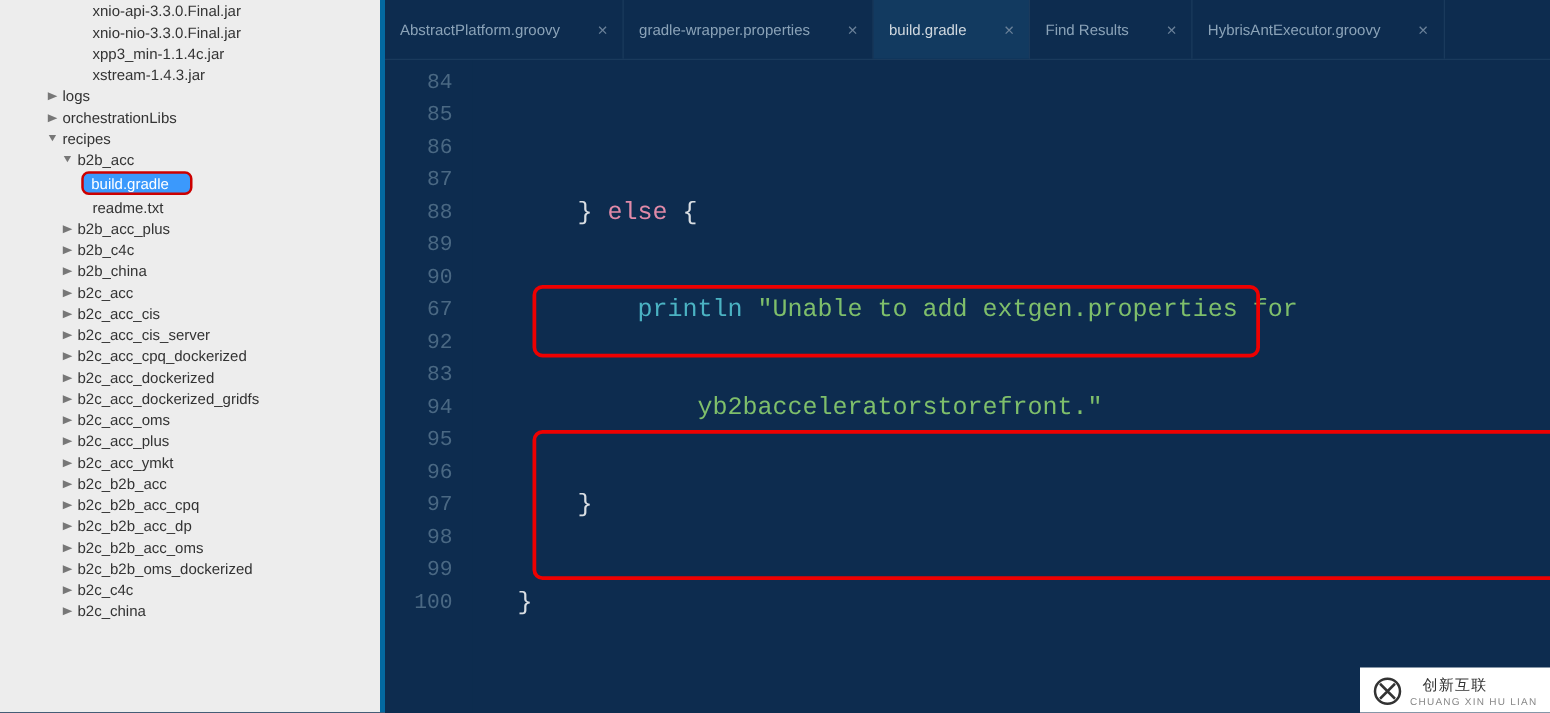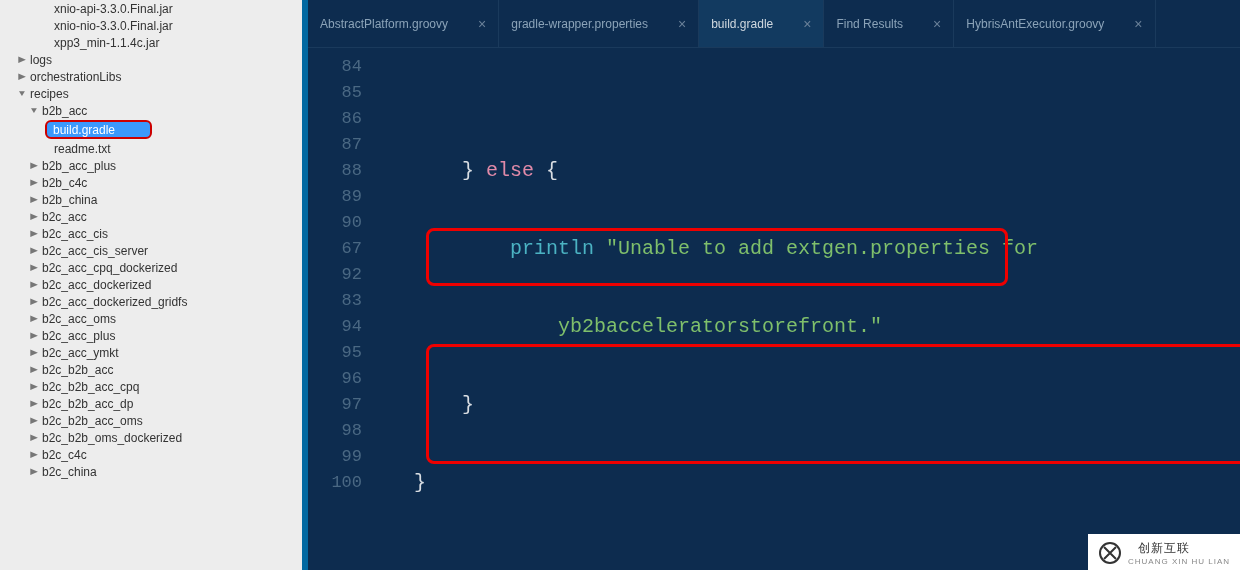--- a/index.html
+++ b/index.html
@@ -1,17 +1,17 @@
 <!DOCTYPE html>
 <html><head>
 <meta charset="utf-8">
 <style>
 * { margin: 0; padding: 0; box-sizing: border-box; }
 body { font-family: "Segoe UI", Tahoma, sans-serif; background: #0d2c4f; width: 1240px; height: 570px; overflow: hidden; display: flex; }
-.sidebar { width: 308px; height: 570px; background: #ededed; overflow-y: hidden; border-right: 6px solid #0369a1; font-size: 12px; color: #333; padding-top: 0; }
+.sidebar { width: 308px; height: 570px; background: #ededed; overflow-y: hidden; border-right: 4px solid #0369a1; font-size: 12px; color: #333; padding-top: 0; padding-left: 20px; }
 .tree-item { display: flex; align-items: center; height: 17px; padding-left: 0; cursor: pointer; white-space: nowrap; }
 .tree-item.selected { background: #3b99fc; color: #fff; border: 2px solid #c00; border-radius: 6px; margin: 1px 150px 1px 45px; height: 19px; padding-left: 4px; }
 .tree-indent { display: inline-block; }
 .tree-caret { width: 12px; display: inline-block; text-align: center; color: #777; font-size: 10px; transform: scaleY(0.85); }
 .tree-label { padding-left: 2px; }
 .main { flex: 1; display: flex; flex-direction: column; background: #0d2c4f; }
 .tabs { height: 48px; background: #0d2c4f; display: flex; align-items: stretch; border-bottom: 1px solid #1a3a5c; }
 .tab { display: flex; align-items: center; padding: 0 12px; font-size: 12px; color: #8ba3b8; gap: 30px; cursor: pointer; border-right: 1px solid #1a3a5c; }
 .tab.active { background: #123a60; color: #d0d8df; }
 .tab-close { color: #6a8199; font-size: 14px; cursor: pointer; }
@@ -44,20 +44,25 @@
       <span class="tree-indent" style="width: 40px;"></span>
       <span class="tree-caret"></span>
       <span class="tree-label">xnio-nio-3.3.0.Final.jar</span>
     </div>
     <div class="tree-item">
       <span class="tree-indent" style="width: 40px;"></span>
       <span class="tree-caret"></span>
       <span class="tree-label">xpp3_min-1.1.4c.jar</span>
     </div>
     <div class="tree-item">
+      <span class="tree-indent" style="width: 40px;"></span>
+      <span class="tree-caret"></span>
+      <span class="tree-label">xstream-1.4.3.jar</span>
+    </div>
+    <div class="tree-item">
       <span class="tree-indent" style="width: 16px;"></span>
       <span class="tree-caret">▶</span>
       <span class="tree-label">logs</span>
     </div>
     <div class="tree-item">
       <span class="tree-indent" style="width: 16px;"></span>
       <span class="tree-caret">▶</span>
       <span class="tree-label">orchestrationLibs</span>
     </div>
     <div class="tree-item">

